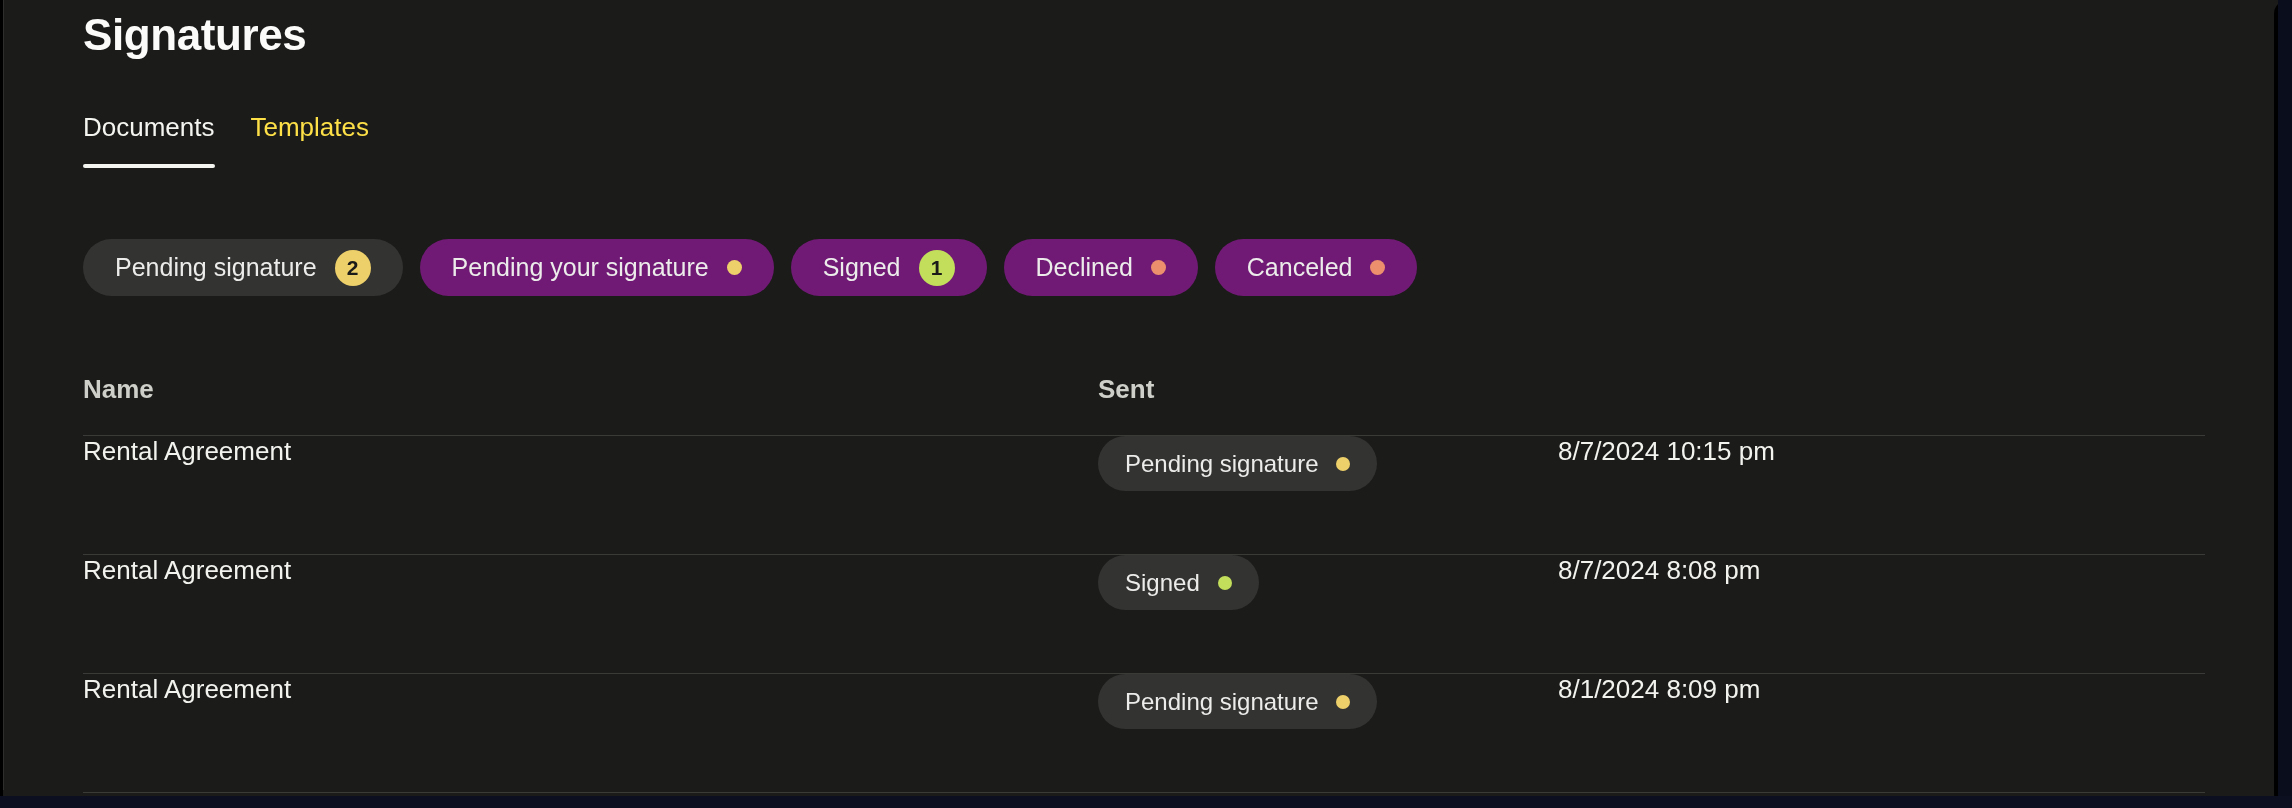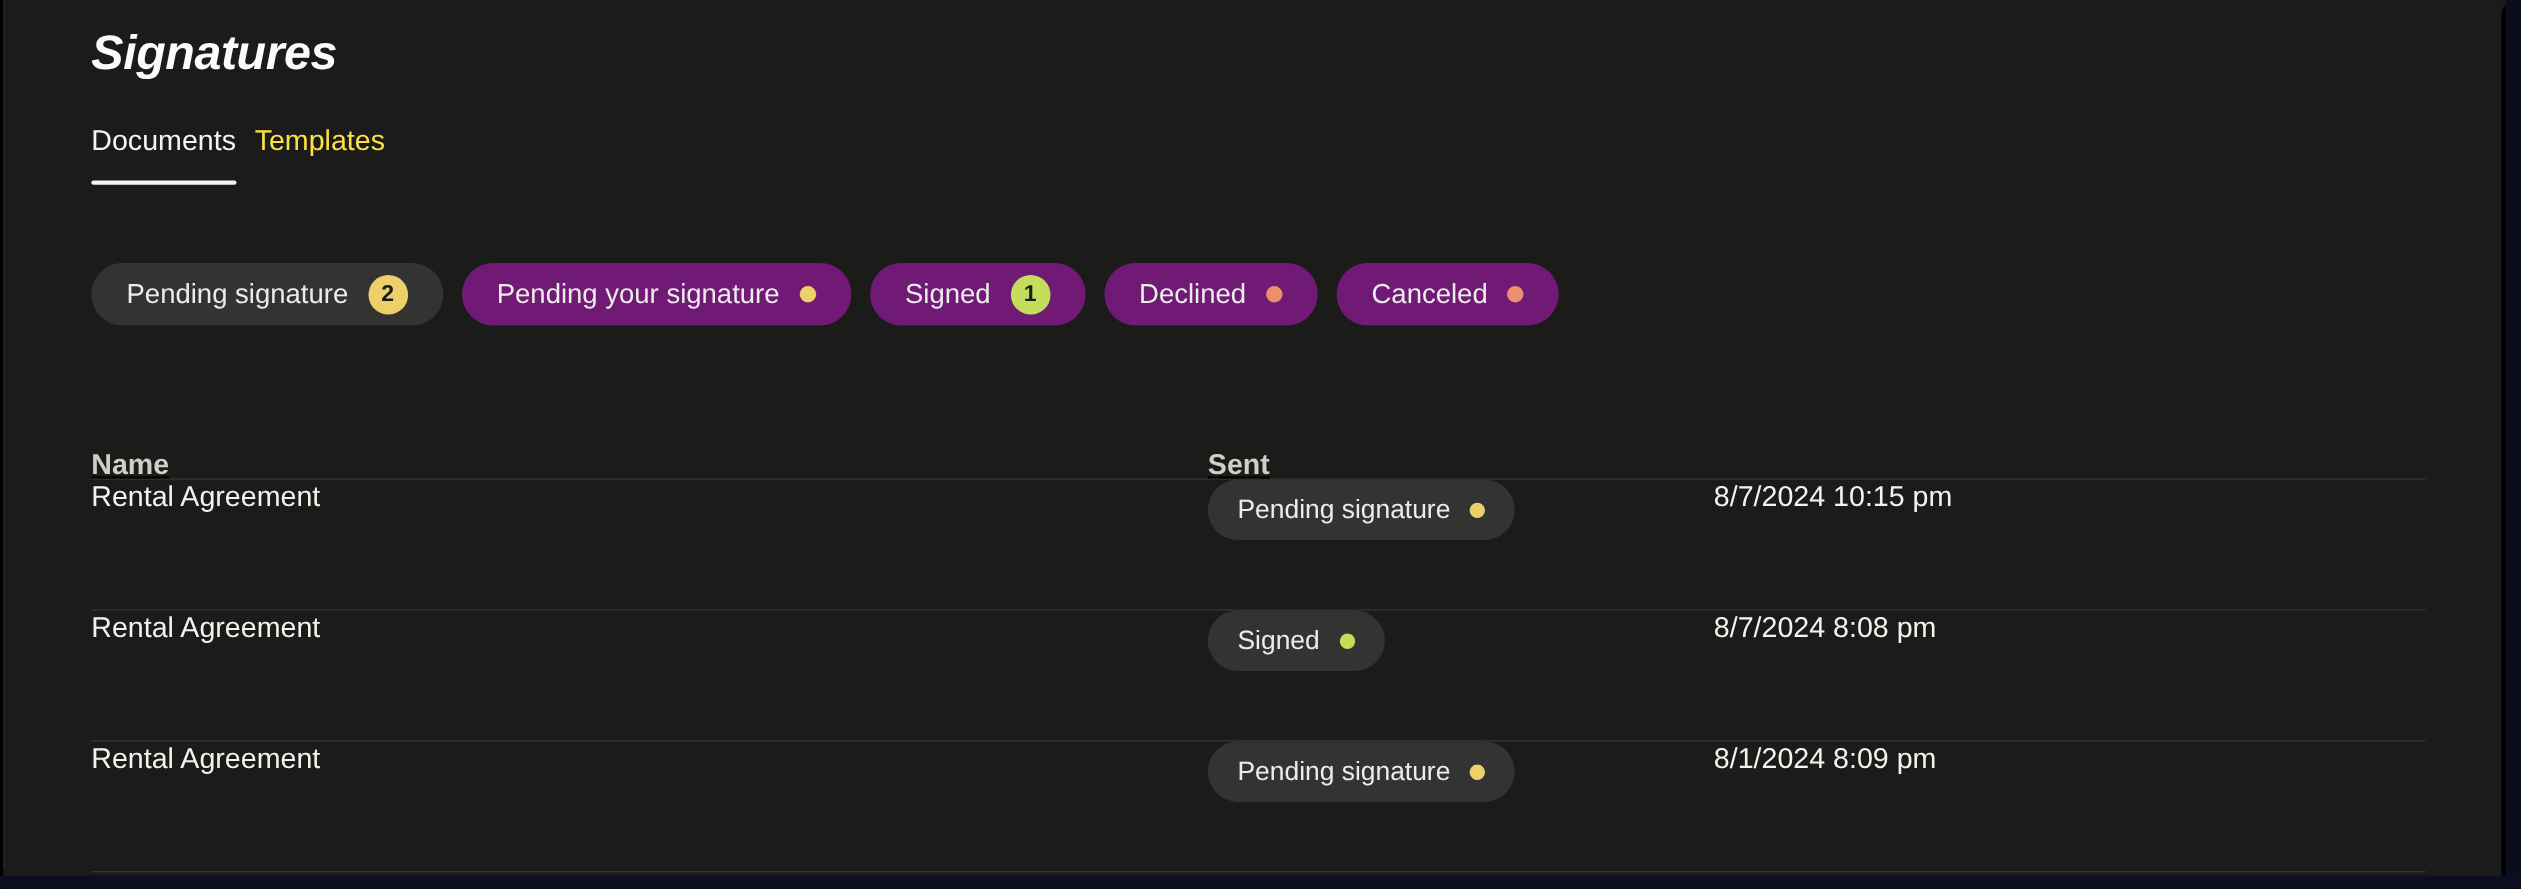--- a/index.html
+++ b/index.html
@@ -78,37 +78,36 @@
     top: 0;
     width: 2275px;
     height: 796px;
     padding: 0;
   }
 
   
   .page-title {
     position: absolute;
     left: 83px;
-    top: 26px;
+    top: 12px;
     font-size: 44px;
     font-weight: 700;
     color: #fbfbf9;
     letter-spacing: -0.4px;
     line-height: 1.05;
-    font-style: italic;
   }
 
   
   .tabs {
     position: absolute;
     left: 83px;
     top: 114px;
     display: flex;
     align-items: flex-start;
-    gap: 17px;
+    gap: 36px;
   }
   .tab {
     position: relative;
     font-size: 26px;
     line-height: 1;
     color: #fde047;
     padding-bottom: 28px;
     cursor: pointer;
     white-space: nowrap;
   }
@@ -178,22 +177,21 @@
     left: 83px;
     top: 376px;
     width: 2122px;
   }
   .t-row {
     display: flex;
     border-bottom: 1px solid #3a3a37;
   }
   .t-head {
     height: 60px;
-    align-items: flex-end;
-    text-decoration: underline;
+    align-items: flex-start;
   }
   .t-head .cell {
     font-size: 26px;
     font-weight: 700;
     color: #cfcfc9;
     line-height: 1;
   }
   .t-body-row {
     height: 119px;
   }

